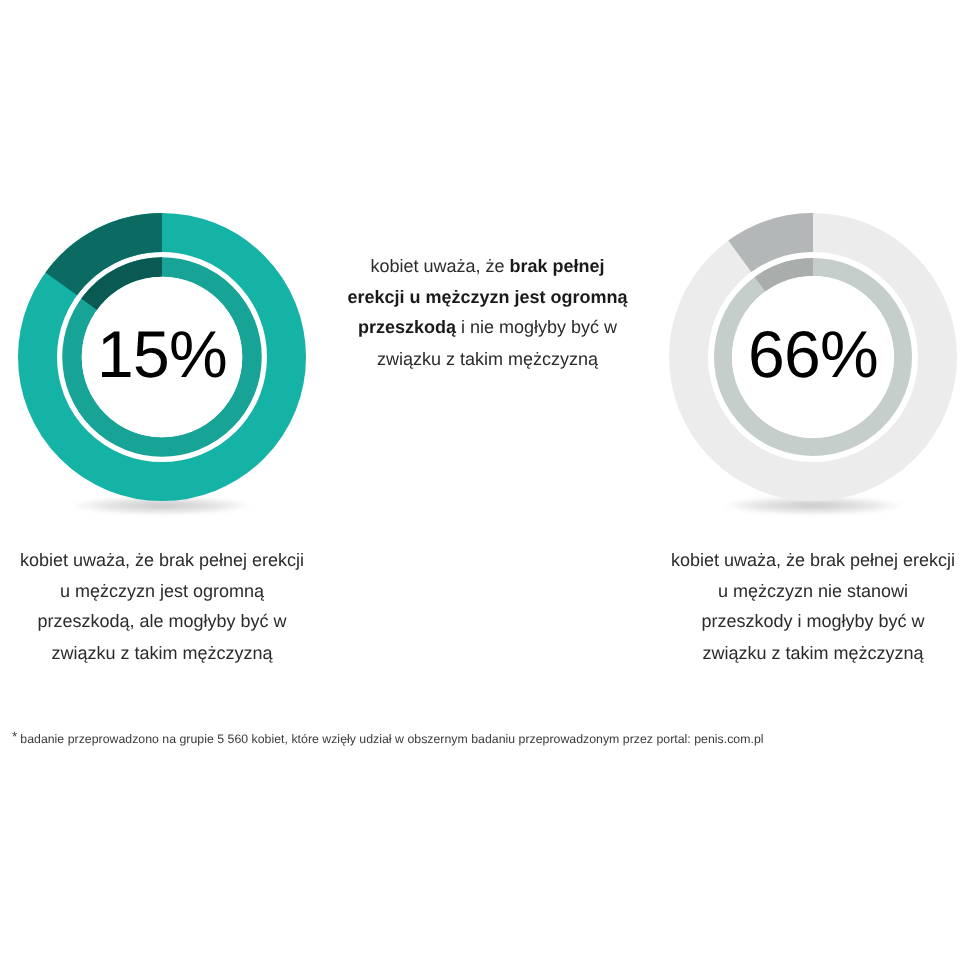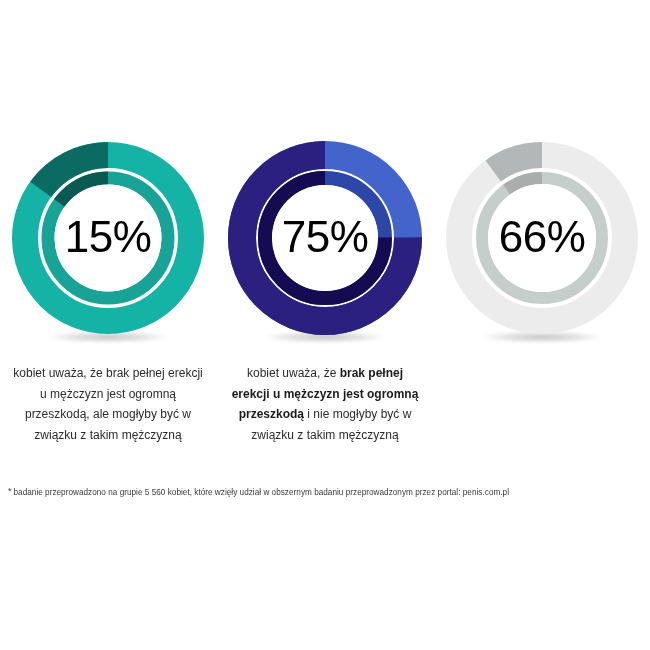--- a/index.html
+++ b/index.html
@@ -140,48 +140,40 @@
           <circle cx="98" cy="98" r="53.5" fill="#ffffff"></circle>
         </svg>
         <div class="donut-label">15%</div>
       </div>
       <div class="caption">
         <span>kobiet uważa, że brak pełnej erekcji u mężczyzn jest ogromną przeszkodą, ale mogłyby być w związku z takim mężczyzną</span>
       </div>
     </div>
 
     <div class="panel">
-      <div class="donut-wrap">
-        <div class="donut-shadow"></div>
-        <svg class="donut-svg" width="196" height="196" viewBox="0 0 196 196">
-          <circle cx="98" cy="98" r="83" fill="none" stroke="#4365cb" stroke-width="28"></circle>
-          <circle cx="98" cy="98" r="83" fill="none" stroke="#2b2080" stroke-width="28" stroke-dasharray="391.15 130.38" transform="rotate(-90 98 98) scale(1,-1) translate(0,-196)"></circle>
-          <circle cx="98" cy="98" r="60" fill="none" stroke="#2c47a8" stroke-width="14"></circle>
-          <circle cx="98" cy="98" r="60" fill="none" stroke="#150b52" stroke-width="14" stroke-dasharray="282.74 94.25" transform="rotate(-90 98 98) scale(1,-1) translate(0,-196)"></circle>
-          <circle cx="98" cy="98" r="53" fill="#ffffff"></circle>
-        </svg>
-        <div class="donut-label">75%</div>
-      </div>
       <div class="caption">
         <span>kobiet uważa, że </span><b>brak pełnej erekcji u mężczyzn jest ogromną przeszkodą</b><span> i nie mogłyby być w związku z takim mężczyzną</span>
       </div>
     </div>
 
     <div class="panel">
       <div class="donut-wrap">
         <div class="donut-shadow"></div>
         <svg class="donut-svg" width="196" height="196" viewBox="0 0 196 196">
           <circle cx="98" cy="98" r="83" fill="none" stroke="#ececec" stroke-width="26"></circle>
           <circle cx="98" cy="98" r="83" fill="none" stroke="#b4b7b7" stroke-width="26" stroke-dasharray="52.15 469.38" transform="rotate(-90 98 98) scale(1,-1) translate(0,-196)"></circle>
           <circle cx="98" cy="98" r="60" fill="none" stroke="#c6cecb" stroke-width="12"></circle>
           <circle cx="98" cy="98" r="60" fill="none" stroke="#a9adab" stroke-width="12" stroke-dasharray="37.70 339.29" transform="rotate(-90 98 98) scale(1,-1) translate(0,-196)"></circle>
           <circle cx="98" cy="98" r="54" fill="#ffffff"></circle>
         </svg>
         <div class="donut-label">66%</div>
       </div>
+      <div class="caption">
+        <span>kobiet uważa, że brak pełnej erekcji u mężczyzn nie stanowi przeszkody i mogłyby być w związku z takim mężczyzną</span>
+      </div>
     </div>
 
   </div>
 
   <div class="footnote">
     <span class="star">*</span><span>badanie przeprowadzono na grupie 5 560 kobiet, które wzięły udział w obszernym badaniu przeprowadzonym przez portal: penis.com.pl</span>
   </div>
 
 </div>
 

